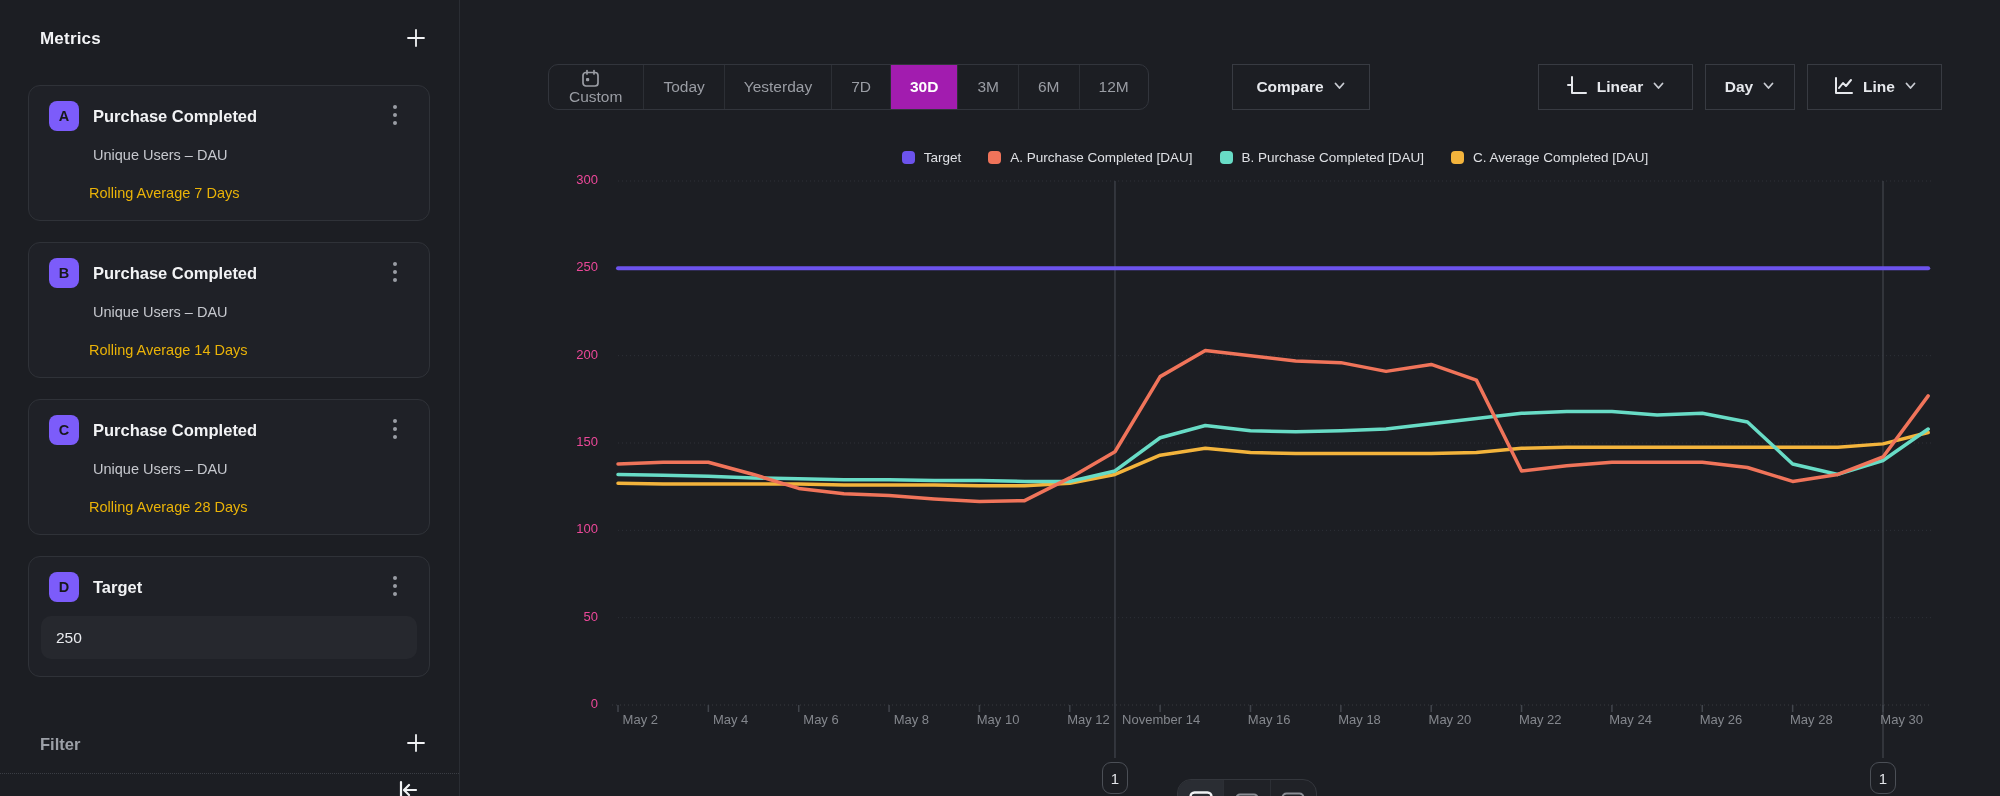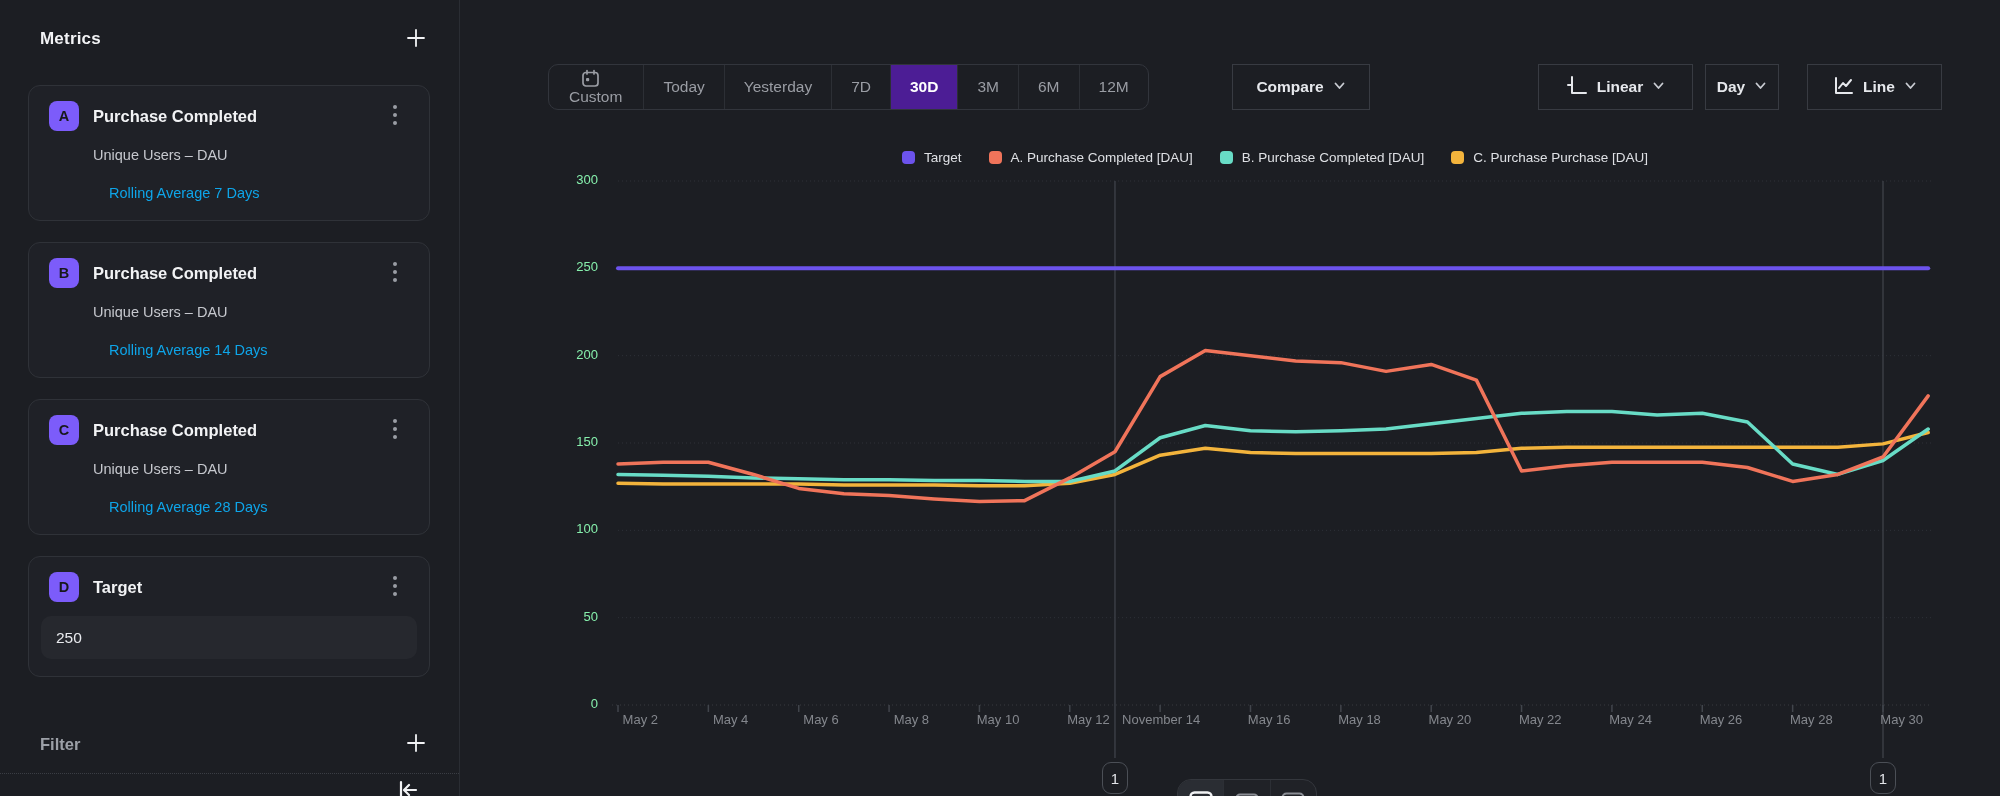--- a/index.html
+++ b/index.html
@@ -12,48 +12,48 @@
   .sb-header { margin-top:22px; height:34px; display:flex; align-items:center; justify-content:space-between; padding-left:12px;text-align:right; }
   .sb-title { font-size:17px; font-weight:700; color:#f2f3f5; letter-spacing:.2px; }
   .icon-btn { background:none; border:none; cursor:pointer; width:28px; height:28px; display:flex; align-items:center; justify-content:center; padding:0; }
   .cards { margin-top:29px; }
   .metric-card { background:#1f2127; border:1px solid #2f3238; border-radius:12px; padding:15px 20px 17px 20px; margin-bottom:21px; }
   .card-top { display:flex; align-items:center; height:30px; }
   .badge { width:30px; height:30px; border-radius:8px; background:#7c5cfa; color:#17181c; font-size:14.5px; font-weight:700; display:flex; align-items:center; justify-content:center; flex:0 0 auto; }
   .card-title { margin-left:14px; font-size:16.5px; font-weight:700; color:#f2f3f5; }
   .kebab { margin-left:auto; }
   .card-sub1 { margin-top:14px; margin-left:44px; font-size:14.5px; color:#c6c8ce; line-height:20px; }
-  .card-sub2 { margin-top:18px; margin-left:60px; font-size:14.5px; color:#0ea5e9; line-height:20px; }
+  .card-sub2 { margin-top:18px; margin-left:40px; font-size:14.5px; color:#eab308; line-height:20px; }
   .target-input { display:block; width:calc(100% + 16px); margin:14px -8px 0 -8px; height:43px; background:#26282e; border:none; border-radius:10px; color:#e8eaee; font-size:15.5px; font-family:"Liberation Sans",sans-serif; padding:0 15px; outline:none; }
   .filter-row { margin-top:54px; display:flex; align-items:center; justify-content:space-between; padding-left:12px; height:26px; }
   .filter-label { font-size:16.5px; font-weight:700; color:#9ca0a7; }
   .sb-divider { margin:16px -29px 0 -28px; border-top:1px dotted #3a3d44; }
   .collapse-btn { position:absolute; left:394px; top:776px; background:none; border:none; cursor:pointer; padding:0; }
 
   
   .range-control { position:absolute; left:548px; top:64px; height:46px; display:flex; align-items:stretch; border:1px solid #32353c; border-radius:10px; overflow:hidden; }
   .seg { display:flex; align-items:center; justify-content:center; padding:0 19px; font-size:15.5px; color:#9a9da4; border-left:1px solid #2c2f35; cursor:pointer; white-space:nowrap;flex-direction:column; }
   .seg:first-child { border-left:none; padding:0 21px 0 20px; }
   .seg .cal { margin-right:11px; display:flex; }
-  .seg.active { background:#4c1d95; color:#ffffff; font-weight:700; }
+  .seg.active { background:#a21caf; color:#ffffff; font-weight:700; }
   .tb-btn { position:absolute; top:64px; height:46px; display:flex; align-items:center; justify-content:center; gap:9px; background:none; border:1px solid #383b42; border-radius:0; color:#e6e8ec; font-size:15.5px; font-weight:700; font-family:"Liberation Sans",sans-serif; cursor:pointer; }
   #btn-compare { left:1232px; width:138px; }
   #btn-linear  { left:1538px; width:155px; }
-  #btn-day     { left:1705px; width:74px; }
+  #btn-day     { left:1705px; width:90px; }
   #btn-line    { left:1807px; width:135px; }
 
   
   .legend { position:absolute; left:618px; top:147px; width:1314px; height:20px; display:flex; align-items:center; justify-content:center; gap:27px; }
   .legend-item { display:flex; align-items:center; gap:9px; }
   .legend-swatch { width:13px; height:13px; border-radius:4px; }
   .legend-label { font-size:13.5px; color:#dee0e4; }
 
   
   #chart-svg { position:absolute; left:0; top:0; pointer-events:none; }
-  .y-label { position:absolute; left:520px; width:78px; text-align:right; font-size:13px; color:#86efac; }
+  .y-label { position:absolute; left:520px; width:78px; text-align:right; font-size:13px; color:#ec4899; }
   .x-label { position:absolute; width:80px; text-align:right; top:712px; font-size:13px; color:#84878d; }
   .ann-badge { position:absolute; top:762px; width:26px; height:32px; border:1px solid #4b4f56; border-radius:9px; background:#1c1e23; color:#e2e4e8; font-size:15px; display:flex; align-items:center; justify-content:center; }
 
   
   .layout-toggle { position:absolute; left:1177px; top:779px; width:140px; height:44px; border:1px solid #34373d; border-radius:14px; background:#202227; display:flex; overflow:hidden; }
   .layout-cell { flex:1; display:flex; justify-content:center; border-left:1px solid #2c2f35; cursor:pointer; }
   .layout-cell:first-child { border-left:none; background:#2a2d33; }
   .layout-cell svg { margin-top:10px; }
 </style>
 </head>
@@ -258,21 +258,21 @@
       <div class="legend-item">
         <span class="legend-swatch" style="background: rgb(240, 116, 90);"></span>
         <span class="legend-label">A. Purchase Completed [DAU]</span>
       </div>
       <div class="legend-item">
         <span class="legend-swatch" style="background: rgb(104, 220, 198);"></span>
         <span class="legend-label">B. Purchase Completed [DAU]</span>
       </div>
       <div class="legend-item">
         <span class="legend-swatch" style="background: rgb(243, 180, 60);"></span>
-        <span class="legend-label">C. Purchase Purchase [DAU]</span>
+        <span class="legend-label">C. Average Completed [DAU]</span>
       </div>
     </div>
   <svg id="chart-svg" width="2000" height="796">
       <line x1="612" y1="705" x2="1932" y2="705" stroke="#383b41" stroke-width="1" stroke-dasharray="1 3"></line>
       <line x1="618" y1="617.6666666666666" x2="1932" y2="617.6666666666666" stroke="#2e3138" stroke-width="1" stroke-dasharray="1 3"></line>
       <line x1="618" y1="530.3333333333334" x2="1932" y2="530.3333333333334" stroke="#2e3138" stroke-width="1" stroke-dasharray="1 3"></line>
       <line x1="618" y1="443" x2="1932" y2="443" stroke="#2e3138" stroke-width="1" stroke-dasharray="1 3"></line>
       <line x1="618" y1="355.6666666666667" x2="1932" y2="355.6666666666667" stroke="#2e3138" stroke-width="1" stroke-dasharray="1 3"></line>
       <line x1="618" y1="268.33333333333337" x2="1932" y2="268.33333333333337" stroke="#2e3138" stroke-width="1" stroke-dasharray="1 3"></line>
       <line x1="618" y1="181" x2="1932" y2="181" stroke="#2e3138" stroke-width="1" stroke-dasharray="1 3"></line>

